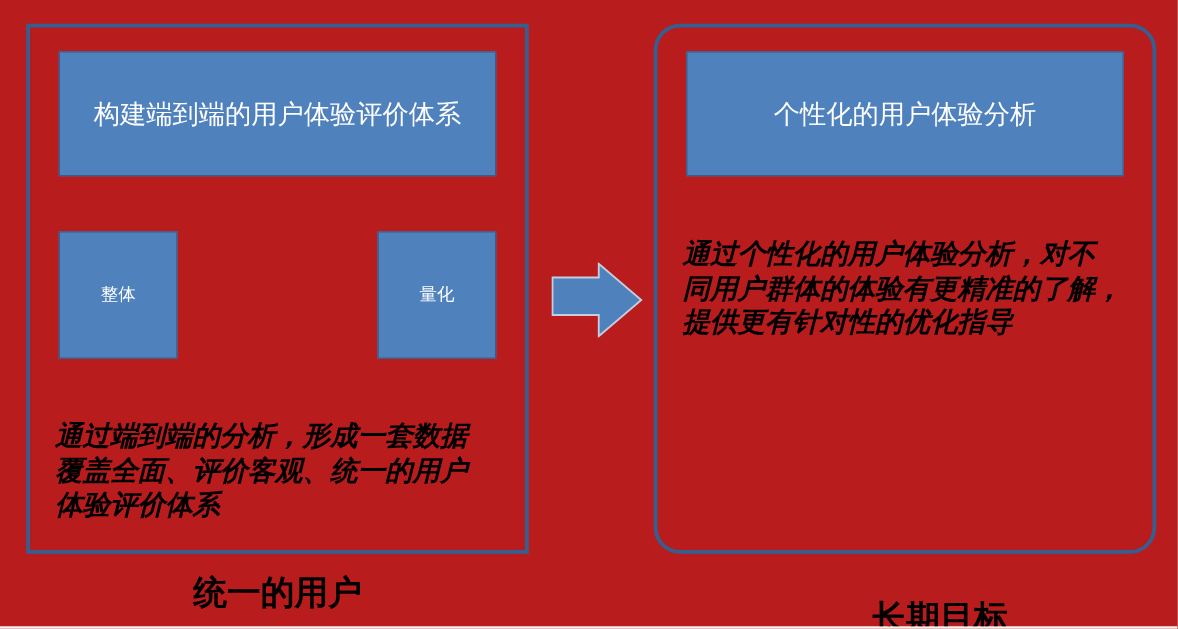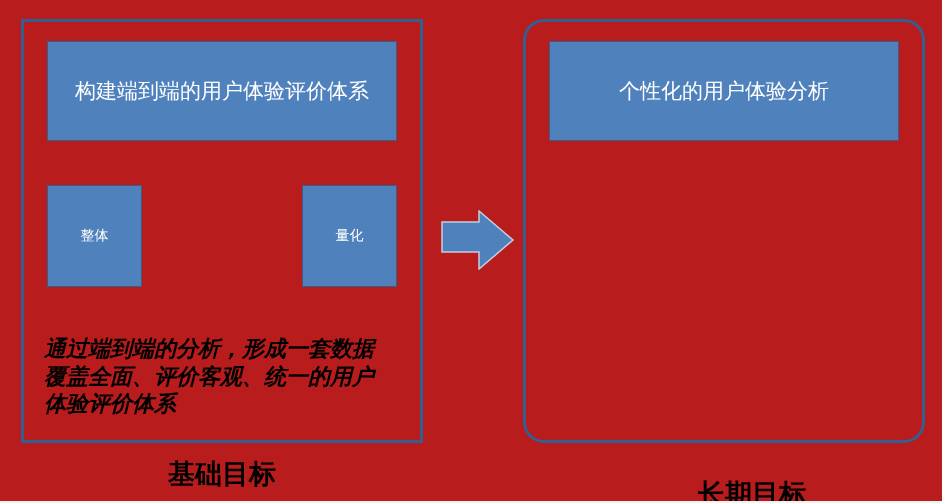--- a/index.html
+++ b/index.html
@@ -106,18 +106,21 @@
   </div>
 
   <svg class="flow-arrow" viewBox="0 0 74 60" aria-hidden="true">
     <polygon points="1,12 38,12 38,1 72,30 38,59 38,42 1,42" fill="#4f81bd" stroke="#c3cede" stroke-width="1.5"></polygon>
   </svg>
 
   <div class="panel panel-right">
     <div class="title-box">
       <span>个性化的用户体验分析</span>
     </div>
+    <div class="description">通过个性化的用户体验分析，对不
+同用户群体的体验有更精准的了解，
+提供更有针对性的优化指导</div>
   </div>
 
-  <div class="panel-label label-left">基础目标</div>
+  <div class="panel-label label-left">统一的用户</div>
   <div class="panel-label label-right">长期目标</div>
 
 </div>
 
 </body></html>

